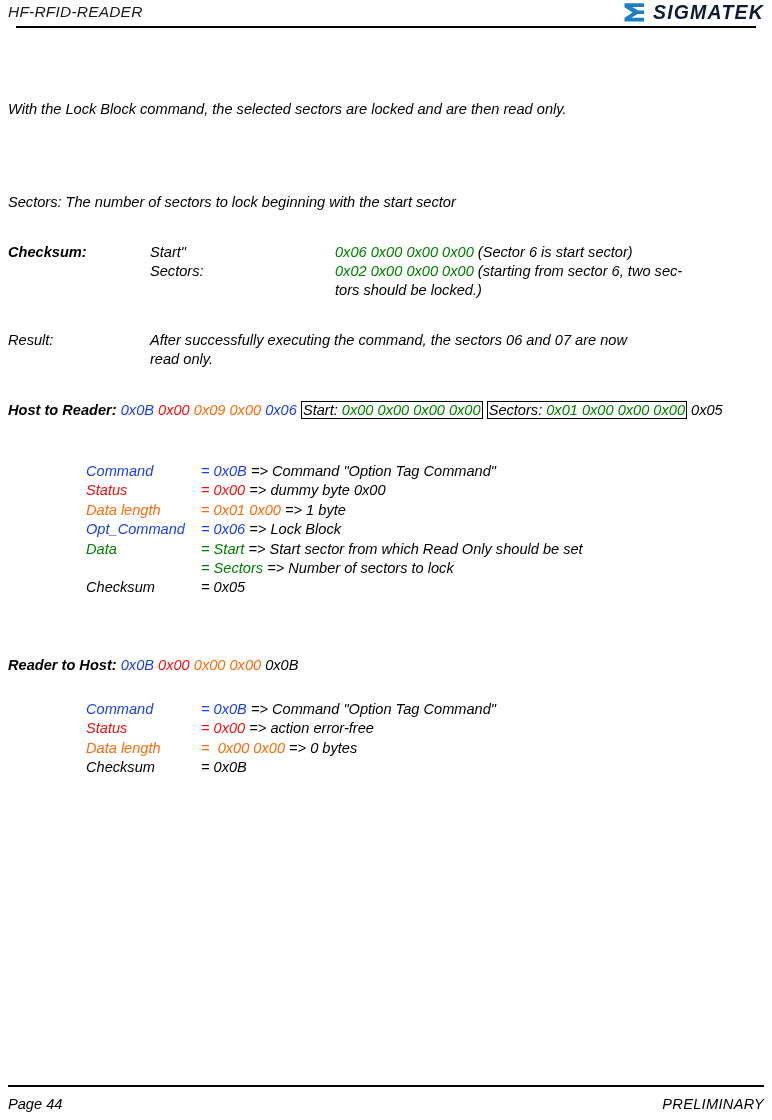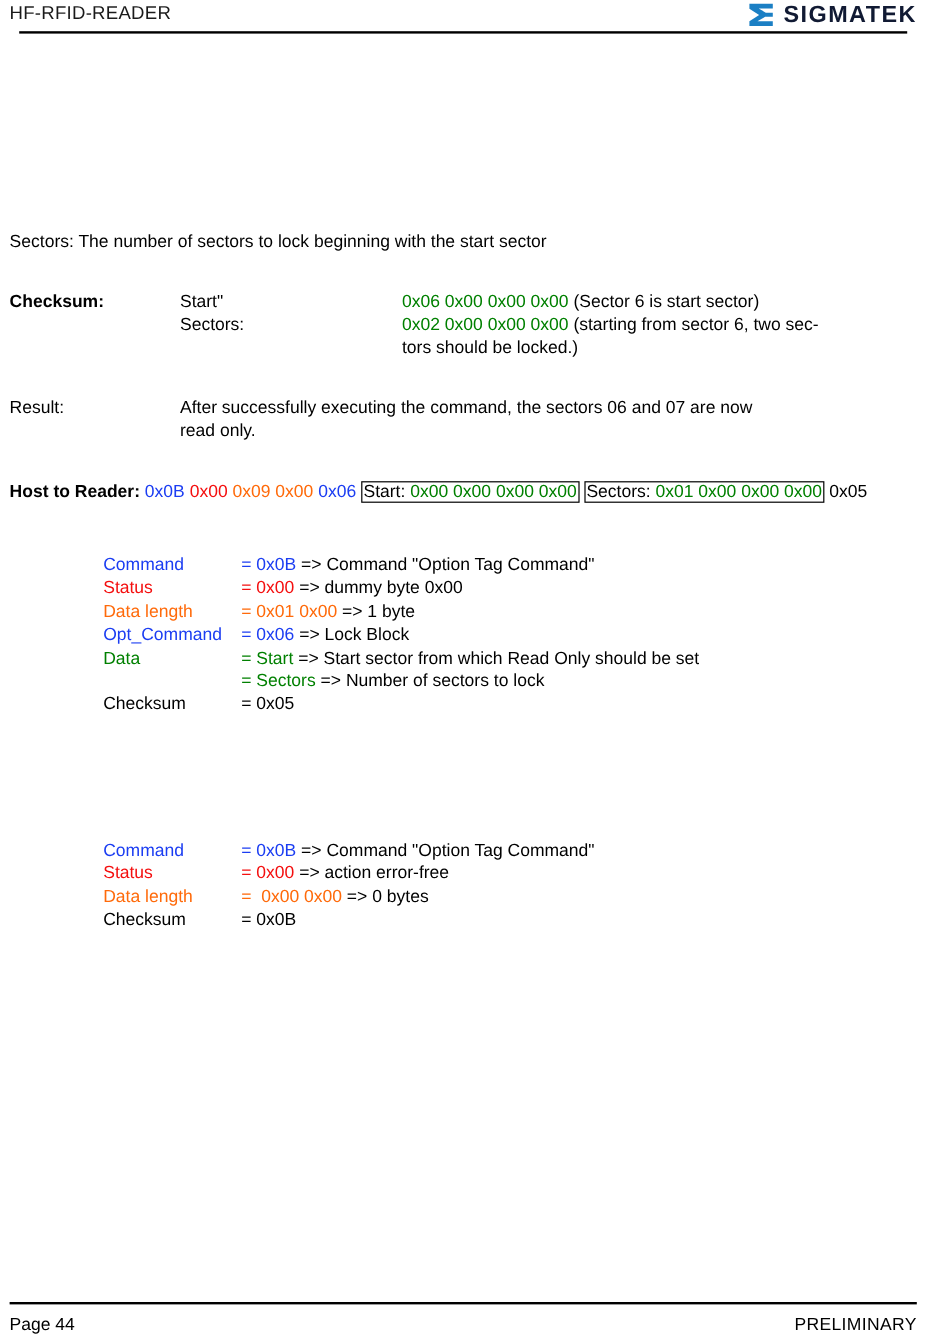--- a/index.html
+++ b/index.html
@@ -14,20 +14,21 @@
     color: #000000;
     position: relative;
     overflow: hidden;
   }
   .page {
     position: relative;
     width: 772px;
     height: 1120px;
     box-sizing: border-box;
     padding: 0 8px;
+    font-style: italic;
   }
 
   
   .header {
     position: relative;
     height: 30px;
   }
   .header-title {
     position: absolute;
     left: 0;
@@ -188,20 +189,21 @@
       <svg class="logo-mark" viewBox="0 0 23 21">
         <path d="M1.5 1.2 H21 V5.0 H9.2 L15.2 8.6 H21 V12.0 H14.6 L8.2 15.8 H21 V19.6 H1.5 V15.8 L9.6 10.6 L1.5 5.2 Z" fill="#1b7fc4"></path>
       </svg>
       <span class="logo-word">SIGMATEK</span>
     </div>
 
     <div class="header-rule"></div>
   </div>
 
 
+  <div class="para" style="top:100px;">With the Lock Block command, the selected sectors are locked and are then read only.</div>
   <div class="para" style="top:193px;">Sectors: The number of sectors to lock beginning with the start sector</div>
 
   <div class="row" style="top:243px;">
     <span class="lbl bold">Checksum:</span>
     <span class="mid">Start"</span>
     <span class="val"><span class="c-green">0x06 0x00 0x00 0x00</span><span class="c-black"> </span><span class="c-black">(Sector 6 is start sector)</span></span>
   </div>
 
   <div class="row" style="top:262px;">
     <span class="mid">Sectors:</span>
@@ -247,20 +249,21 @@
     <div class="frow">
       <span class="fname c-green"></span>
       <span class="fval"><span class="c-green">=</span> <span class="c-green">Sectors</span><span class="c-black"> =&gt; Number of sectors to lock</span></span>
     </div>
     <div class="frow">
       <span class="fname c-black">Checksum</span>
       <span class="fval"><span class="c-black">=</span> <span class="c-black">0x05</span><span class="c-black"></span></span>
     </div>
   </div>
 
+  <div class="proto" style="top:655px;"><b>Reader to Host:</b> <span class="c-blue">0x0B</span> <span class="c-red">0x00</span> <span class="c-orange">0x00 0x00</span> <span class="c-black">0x0B</span></div>
 
   <div class="fields" style="top:700px;">
     <div class="frow">
       <span class="fname c-blue">Command</span>
       <span class="fval"><span class="c-blue">=</span> <span class="c-blue">0x0B</span><span class="c-black"> =&gt; Command "Option Tag Command"</span></span>
     </div>
     <div class="frow">
       <span class="fname c-red">Status</span>
       <span class="fval"><span class="c-red">=</span> <span class="c-red">0x00</span><span class="c-black"> =&gt; action error-free</span></span>
     </div>

